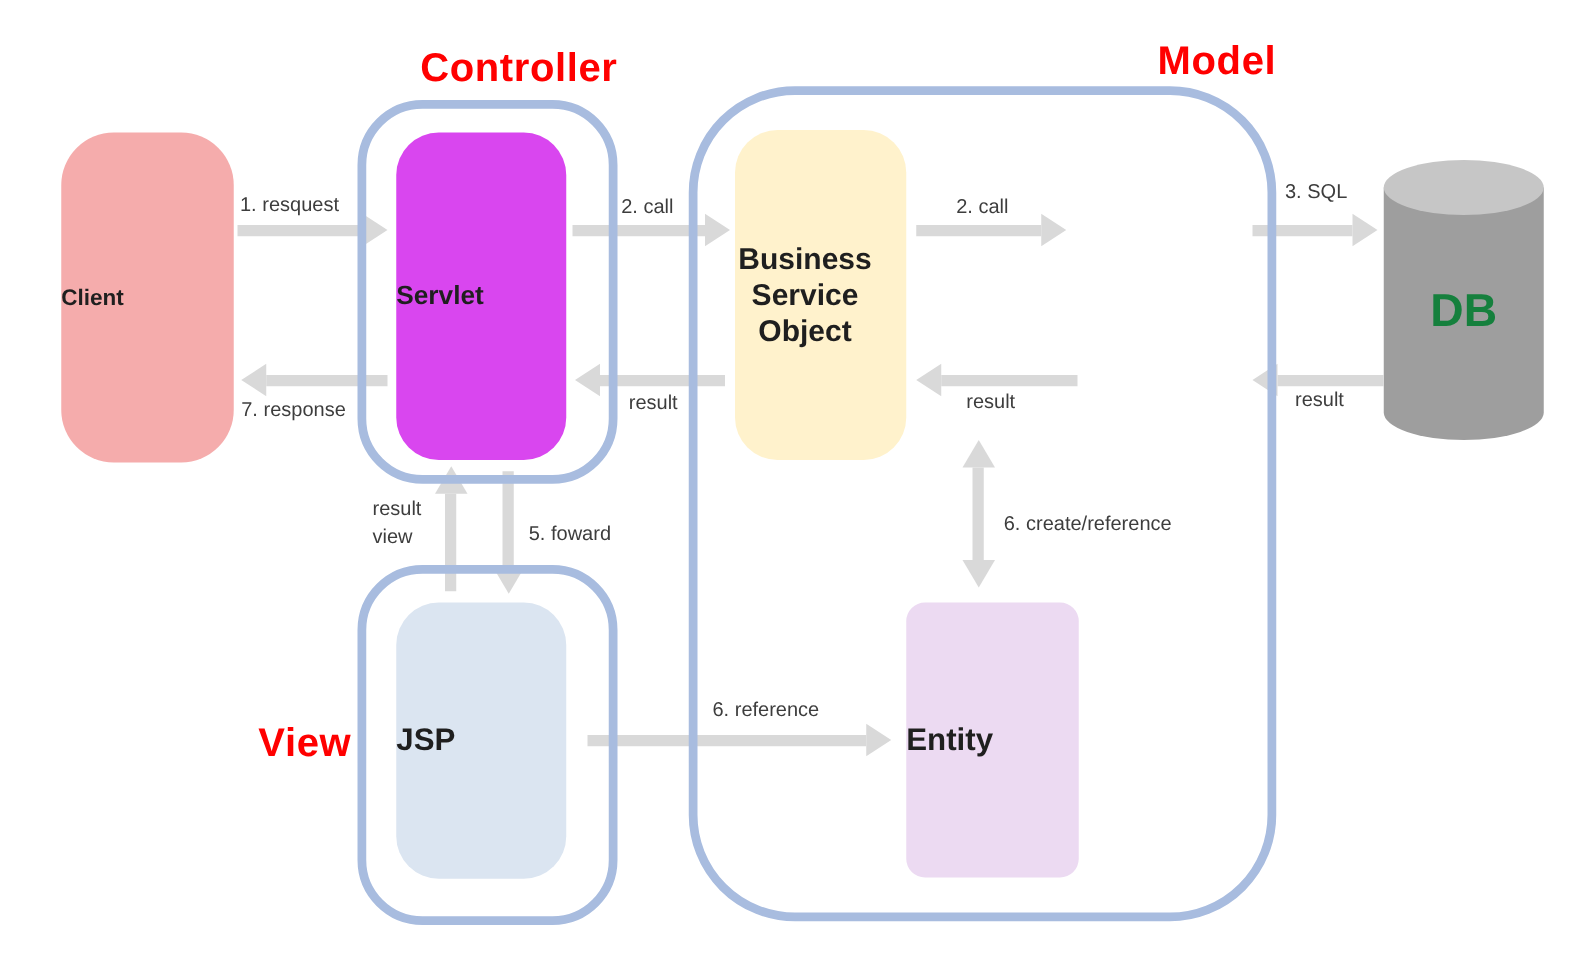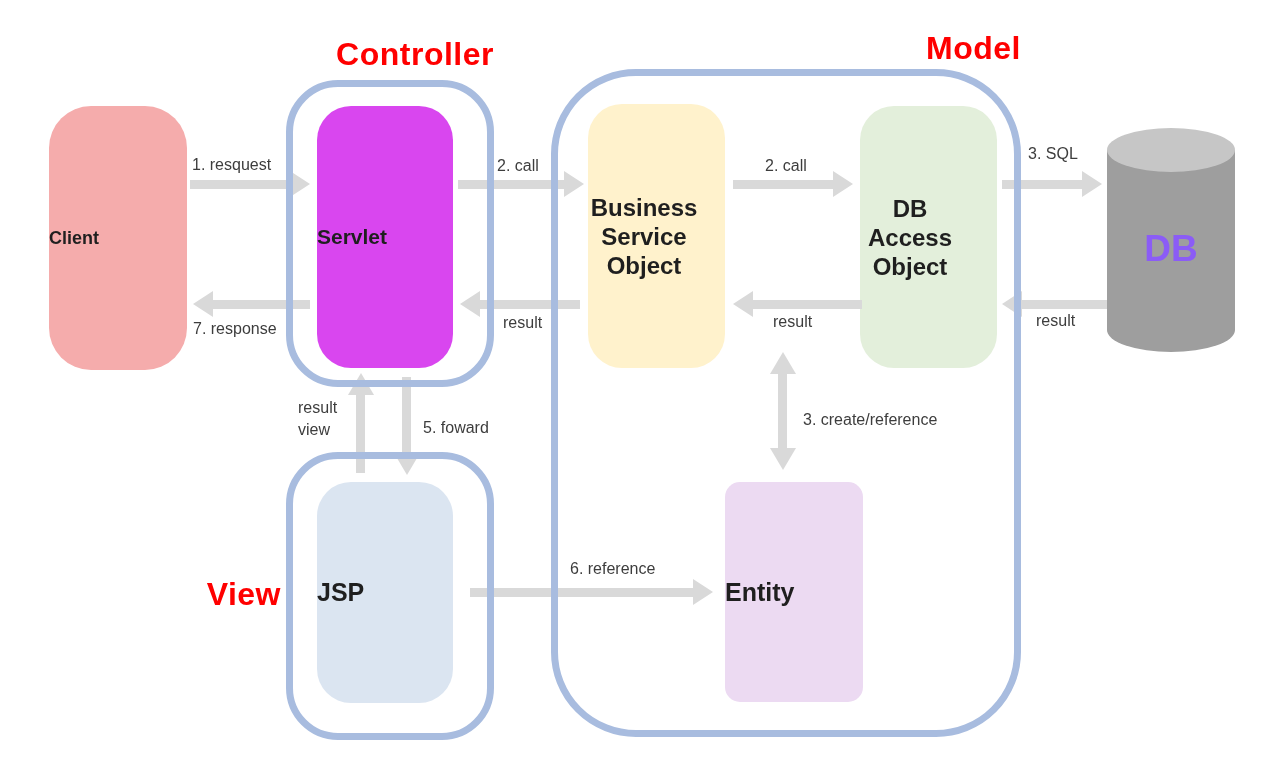--- a/index.html
+++ b/index.html
@@ -38,21 +38,21 @@
   .n-entity{left:725px;top:482px;width:138px;height:220px;background:#ecdaf2;
             border-radius:15px;font-size:25px;}
   
   .cyl-top{position:absolute;left:1107px;top:128px;width:128px;height:44px;
            background:#c6c6c6;border-radius:50%;z-index:2;}
   .cyl-body{position:absolute;left:1107px;top:150px;width:128px;height:202px;
             background:#9e9e9e;
             border-bottom-left-radius:64px 22px;border-bottom-right-radius:64px 22px;
             z-index:2;}
   .cyl-label{position:absolute;left:1107px;top:228px;width:128px;text-align:center;
-             font-weight:bold;font-size:37px;color:#8b5cf6;z-index:3;}
+             font-weight:bold;font-size:37px;color:#15803d;z-index:3;}
   
   .bar{position:absolute;background:#d9d9d9;z-index:3;}
   .head{position:absolute;width:0;height:0;z-index:3;}
   .hr{border-left:20px solid #d9d9d9;border-top:13px solid transparent;border-bottom:13px solid transparent;}
   .hl{border-right:20px solid #d9d9d9;border-top:13px solid transparent;border-bottom:13px solid transparent;}
   .hu{border-bottom:22px solid #d9d9d9;border-left:13px solid transparent;border-right:13px solid transparent;}
   .hd{border-top:22px solid #d9d9d9;border-left:13px solid transparent;border-right:13px solid transparent;}
   .a1b{left:190px;top:180px;width:100px;height:9px;} .a1h{left:290px;top:171px;}
   .a2b{left:458px;top:180px;width:106px;height:9px;} .a2h{left:564px;top:171px;}
   .a3b{left:733px;top:180px;width:100px;height:9px;} .a3h{left:833px;top:171px;}
@@ -90,23 +90,20 @@
   <div class="glabel gl-view">View</div>
 
   <div class="node n-client">
     <span>Client</span>
   </div>
   <div class="node n-servlet">
     <span>Servlet</span>
   </div>
   <div class="node n-bso">
     <span>Business Service Object</span>
-  </div>
-  <div class="node n-dao">
-    <span>DB Access Object</span>
   </div>
   <div class="node n-jsp">
     <span>JSP</span>
   </div>
   <div class="node n-entity">
     <span>Entity</span>
   </div>
 
   <div class="cyl-body"></div>
   <div class="cyl-top"></div>
@@ -152,16 +149,16 @@
   <div class="alabel l1">1. resquest</div>
   <div class="alabel l2">2. call</div>
   <div class="alabel l3">2. call</div>
   <div class="alabel l4">3. SQL</div>
   <div class="alabel l5">result</div>
   <div class="alabel l6">result</div>
   <div class="alabel l7">result</div>
   <div class="alabel l8">7. response</div>
   <div class="alabel l9">result view</div>
   <div class="alabel l10">5. foward</div>
-  <div class="alabel l11">3. create/reference</div>
+  <div class="alabel l11">6. create/reference</div>
   <div class="alabel l12">6. reference</div>
 
 </div>
 
 </body></html>

